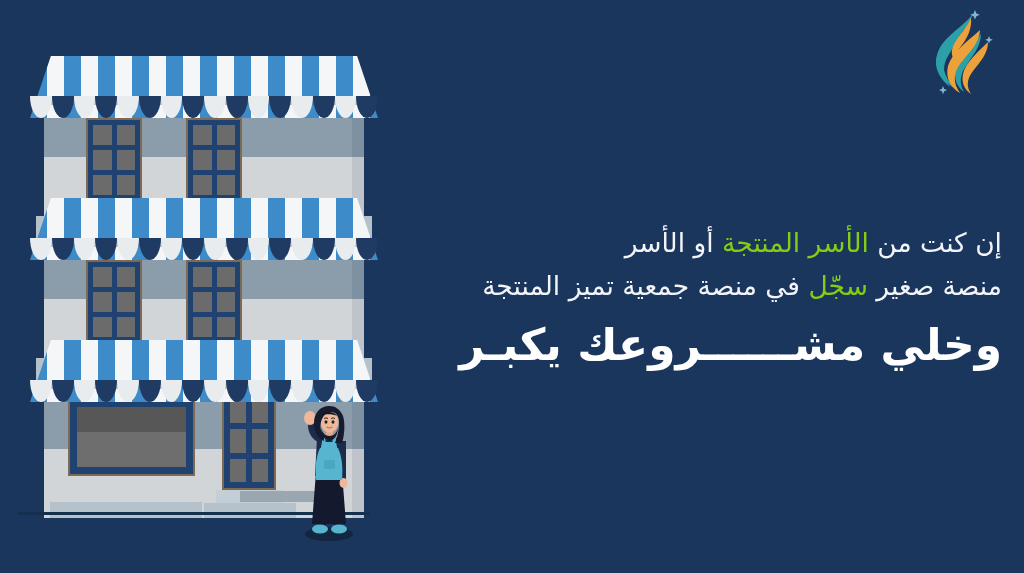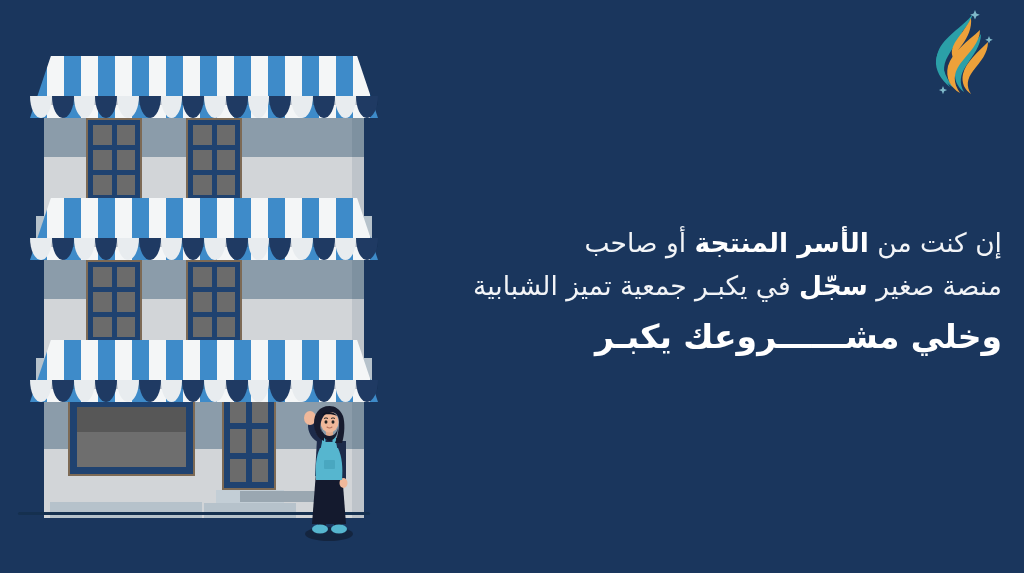--- a/index.html
+++ b/index.html
@@ -141,24 +141,24 @@
 
   
   .copy{
     position:absolute; right:22px; top:222px; width:700px;
     text-align:right; direction:rtl; color:#ffffff;
   }
   .line{
     font-size:26.5px; line-height:1.62; letter-spacing:.1px;
     color:#f2f4f7; font-weight:400; white-space:nowrap;
   }
-  .line b{ font-weight:700; color:#ffffff; }
+  .line b{ font-weight:400; color:#84cc16; }
   .headline{
     margin-top:8px;
-    font-size:33px; font-weight:700; line-height:1.3;
+    font-size:44px; font-weight:700; line-height:1.3;
     color:#ffffff; white-space:nowrap;
   }
 </style>
 </head>
 <body>
 
 <div id="poster">
 
   <div class="logo">
     <svg viewBox="0 0 84 88" xmlns="http://www.w3.org/2000/svg">
@@ -395,20 +395,20 @@
       <path d="M33 20.5 q2 -1.3 4 0" stroke="#2b2b2b" stroke-width="1" fill="none"></path>
 
       <path d="M29 29 q2.5 2 5 0" stroke="#b3705a" stroke-width="1.1" fill="none" stroke-linecap="round"></path>
 
       <path d="M23 28 C 23 38, 27 42, 31.5 43 C 36 42, 40 38, 40 28
                C 40 34, 36 38, 31.5 38 C 27 38, 23 34, 23 28 Z" fill="#171b2e"></path>
     </svg>
   </div>
 
   <div class="copy">
-    <div class="line"><span>إن كنت من </span><b>الأسر المنتجة</b><span> أو صاحب</span></div>
-
-    <div class="line"><span>منصة صغير </span><b>سجّل</b><span> في يكبـر جمعية تميز الشبابية</span></div>
+    <div class="line"><span>إن كنت من </span><b>الأسر المنتجة</b><span> أو الأسر</span></div>
+
+    <div class="line"><span>منصة صغير </span><b>سجّل</b><span> في منصة جمعية تميز المنتجة</span></div>
 
     <div class="headline">وخلي مشــــــروعك يكبـر</div>
   </div>
 
 </div>
 
 </body></html>

